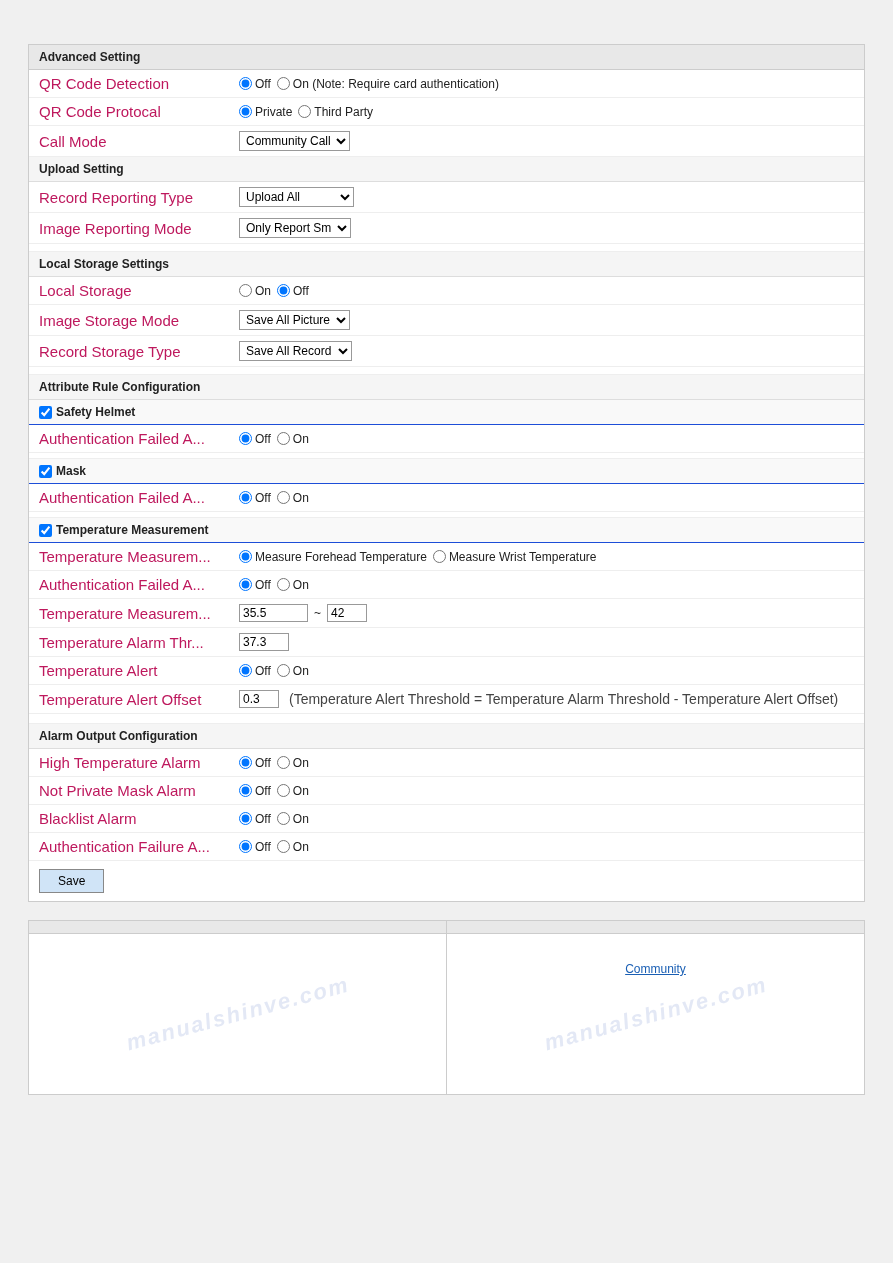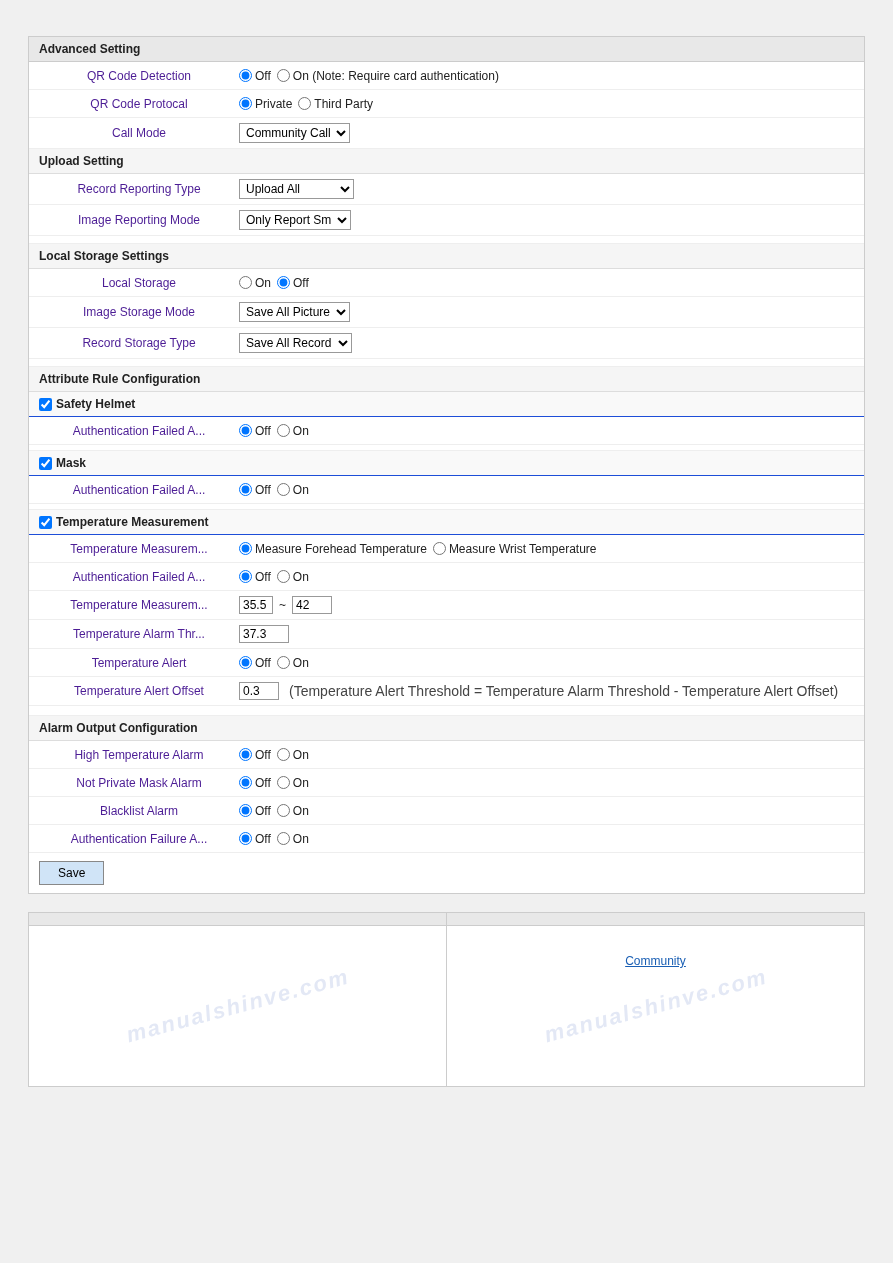--- a/index.html
+++ b/index.html
@@ -5,21 +5,21 @@
     * { box-sizing: border-box; margin: 0; padding: 0; }
     body {
       font-family: Arial, sans-serif;
       font-size: 12px;
       background: #f0f0f0;
       color: #222;
     }
     .page-wrapper {
       padding: 28px;
       max-width: 893px;
-      margin: 8px auto;
+      margin: 16px auto;
     }
     .card {
       background: #fff;
       border: 1px solid #ccc;
       margin-bottom: 18px;
     }
     .section-header {
       background: #e8e8e8;
       font-weight: bold;
       padding: 5px 10px;
@@ -32,23 +32,22 @@
       padding: 5px 10px;
       border-bottom: 1px solid #eee;
       min-height: 28px;
     }
     .form-row:last-child {
       border-bottom: none;
     }
     .label-col {
       width: 200px;
       flex-shrink: 0;
-      color: #4c1d95;
-      font-size: 12px;
-      text-align: center;
+      color: #be185d;
+      font-size: 15px;
     }
     .value-col {
       flex: 1;
       display: flex;
       align-items: center;
       gap: 6px;
       font-size: 12px;
     }
     .sub-section-header {
       background: #f5f5f5;
@@ -334,21 +333,21 @@
         <div class="radio-item">
           <input type="radio" name="tm_auth" id="tm_auth_on" style="">
           <label for="tm_auth_on">On</label>
         </div>
       </div>
     </div>
 
     <div class="form-row">
       <div class="label-col">Temperature Measurem...</div>
       <div class="value-col">
-        <input type="text" value="35.5" style="width: 34px;">
+        <input type="text" value="35.5" style="width: 69px;">
         <span>~</span>
         <input type="text" value="42" style="width: 40px;">
       </div>
     </div>
 
     <div class="form-row">
       <div class="label-col">Temperature Alarm Thr...</div>
       <div class="value-col">
         <input type="text" value="37.3" style="width: 50px;">
       </div>

